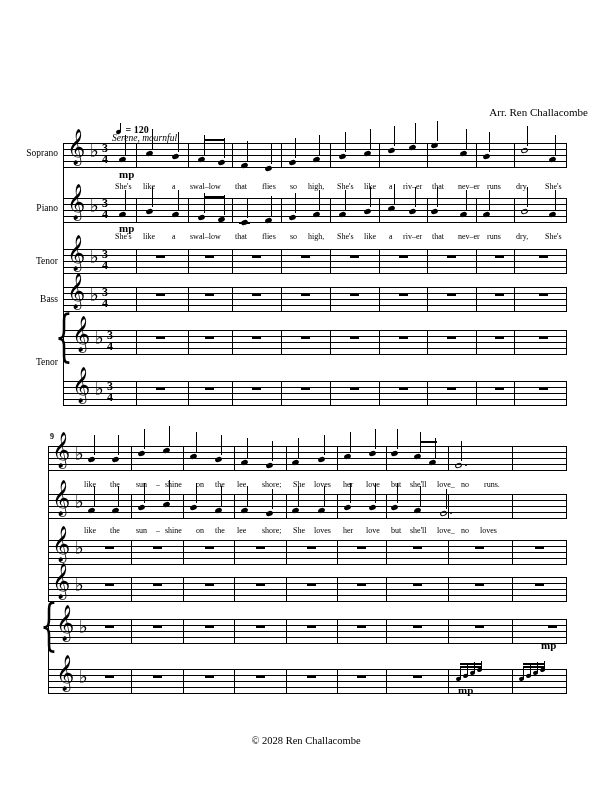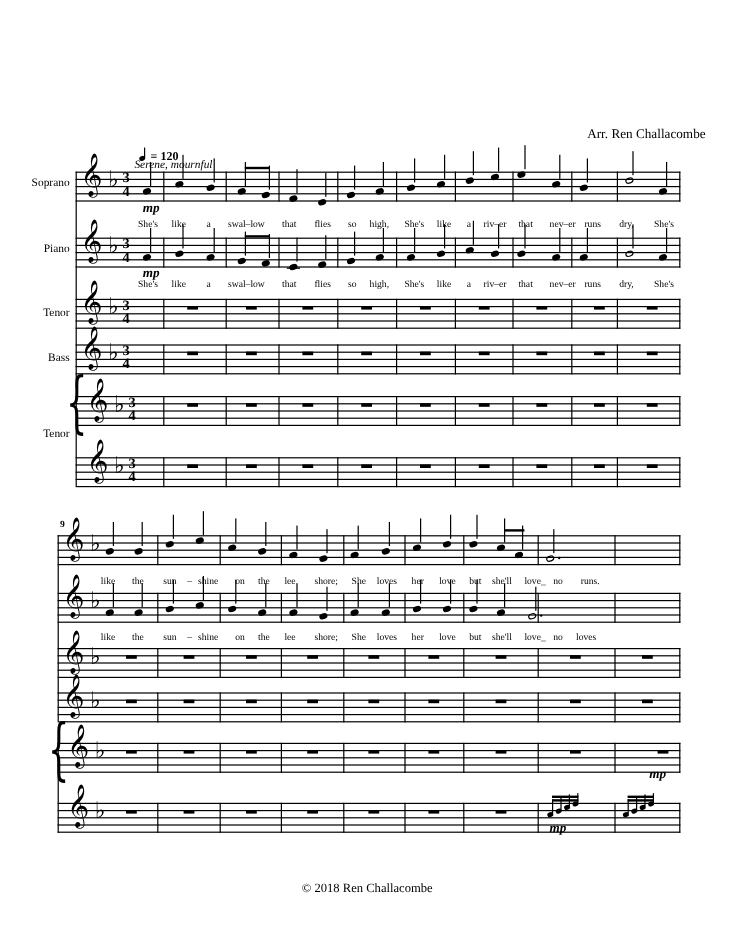--- a/index.html
+++ b/index.html
@@ -137,21 +137,20 @@
     font-weight: bold;
     font-family: "Liberation Serif", serif;
     text-align: center;
     line-height: 11px;
     letter-spacing: 0;
   }
   .timesig span { display: block; }
   
   .dyn {
     position: absolute;
-    font-style: italic;
     font-weight: bold;
     font-size: 11px;
     font-family: "Liberation Serif", serif;
   }
   
   .lyric {
     position: absolute;
     font-size: 8px;
     white-space: nowrap;
   }
@@ -241,21 +240,21 @@
     height: 1.8px;
     background: #000;
   }
 </style>
 </head>
 <body>
 
 <div class="page">
 
   <div class="arranger">Arr. Ren Challacombe</div>
-  <div class="copyright">© 2018 Ren Challacombe</div>
+  <div class="copyright">© 2028 Ren Challacombe</div>
 
   <div class="tempo" style="left:116px; top:123px;">
     <span class="notehead-q"></span>
     <span>= 120</span>
   </div>
   <div class="expr-mark" style="left:112px; top:133px;">Serene, mournful</div>
 
   <div class="system" id="sys1" style="left:0; top:0;">
 
     <div class="sys-left" style="left:63px; top:143px; height:180px;"></div>

